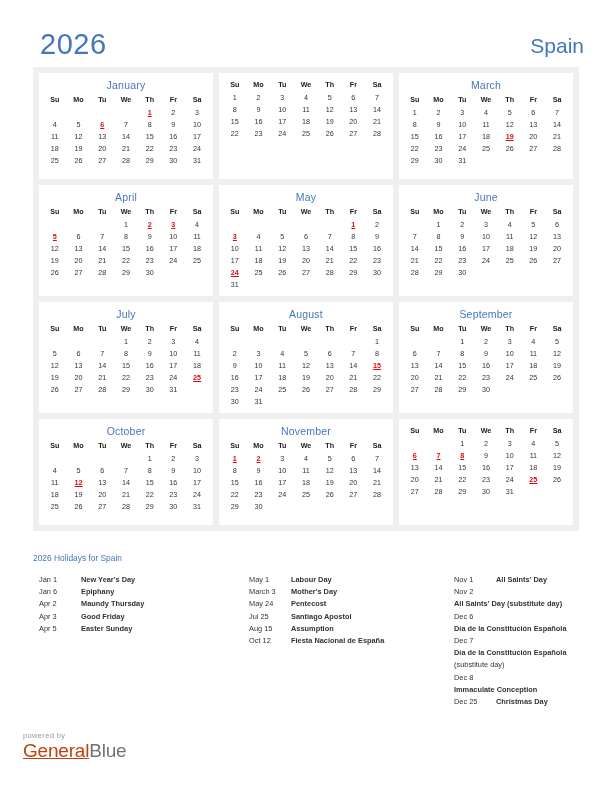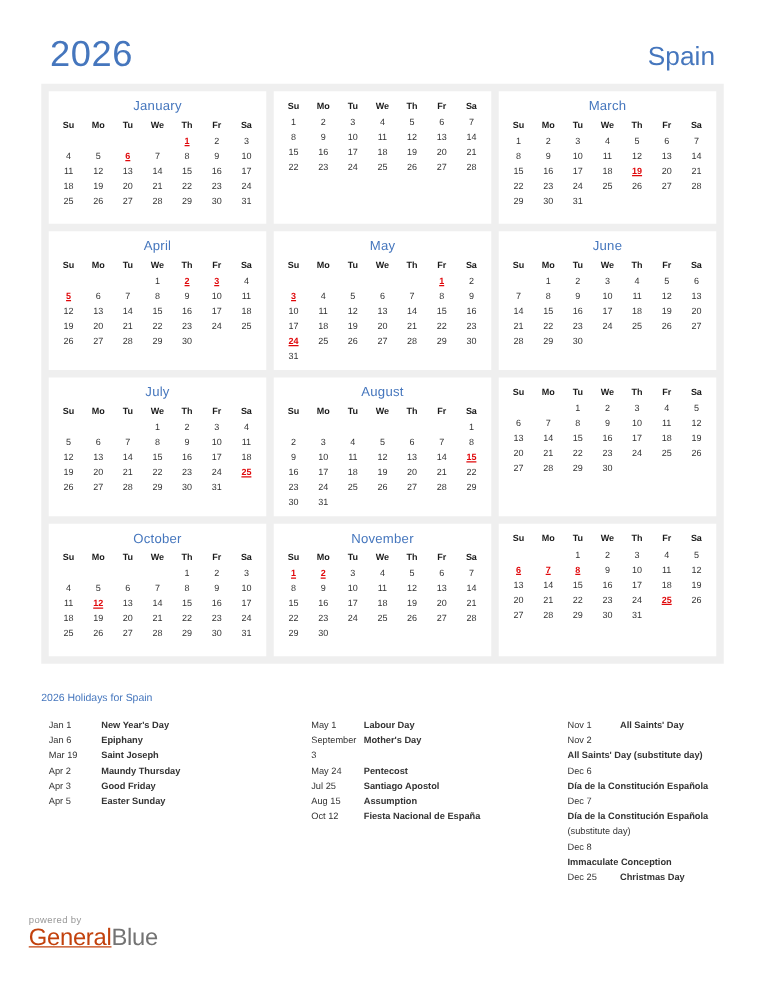--- a/index.html
+++ b/index.html
@@ -13,21 +13,21 @@
     overflow: hidden;
   }
 
   .page { position: relative; width: 612px; height: 792px; }
 
   
   .header {
     display: flex;
     align-items: flex-end;
     justify-content: space-between;
-    padding: 30px 40px 8px 40px;
+    padding: 30px 28px 8px 40px;
     text-align: center;
   }
   .year-title {
     font-size: 29px;
     color: #4576bd;
     font-weight: 400;
     letter-spacing: 0.5px;
     line-height: 1;
   }
   .country-title {
@@ -656,20 +656,21 @@
               <td class="empty">&nbsp;</td>
               <td class="empty">&nbsp;</td>
               <td class="empty">&nbsp;</td>
               <td class="empty">&nbsp;</td>
               <td class="empty">&nbsp;</td>
             </tr>
           </tbody>
         </table>
       </div>
       <div class="month-card">
+        <div class="month-name">September</div>
         <table class="month">
           <thead>
             <tr>
               <th>Su</th>
               <th>Mo</th>
               <th>Tu</th>
               <th>We</th>
               <th>Th</th>
               <th>Fr</th>
               <th>Sa</th>
@@ -920,43 +921,39 @@
         <div class="hol-col">
           <div class="hol-row">
             <span class="hol-date">Jan 1</span>
             <span class="hol-name">New Year's Day</span>
           </div>
           <div class="hol-row">
             <span class="hol-date">Jan 6</span>
             <span class="hol-name">Epiphany</span>
           </div>
           <div class="hol-row">
-            <span class="hol-date">Mar 19</span>
-            <span class="hol-name">Saint Joseph</span>
-          </div>
-          <div class="hol-row">
             <span class="hol-date">Apr 2</span>
             <span class="hol-name">Maundy Thursday</span>
           </div>
           <div class="hol-row">
             <span class="hol-date">Apr 3</span>
             <span class="hol-name">Good Friday</span>
           </div>
           <div class="hol-row">
             <span class="hol-date">Apr 5</span>
             <span class="hol-name">Easter Sunday</span>
           </div>
         </div>
         <div class="hol-col">
           <div class="hol-row">
             <span class="hol-date">May 1</span>
             <span class="hol-name">Labour Day</span>
           </div>
           <div class="hol-row">
-            <span class="hol-date">September 3</span>
+            <span class="hol-date">March 3</span>
             <span class="hol-name">Mother's Day</span>
           </div>
           <div class="hol-row">
             <span class="hol-date">May 24</span>
             <span class="hol-name">Pentecost</span>
           </div>
           <div class="hol-row">
             <span class="hol-date">Jul 25</span>
             <span class="hol-name">Santiago Apostol</span>
           </div>

